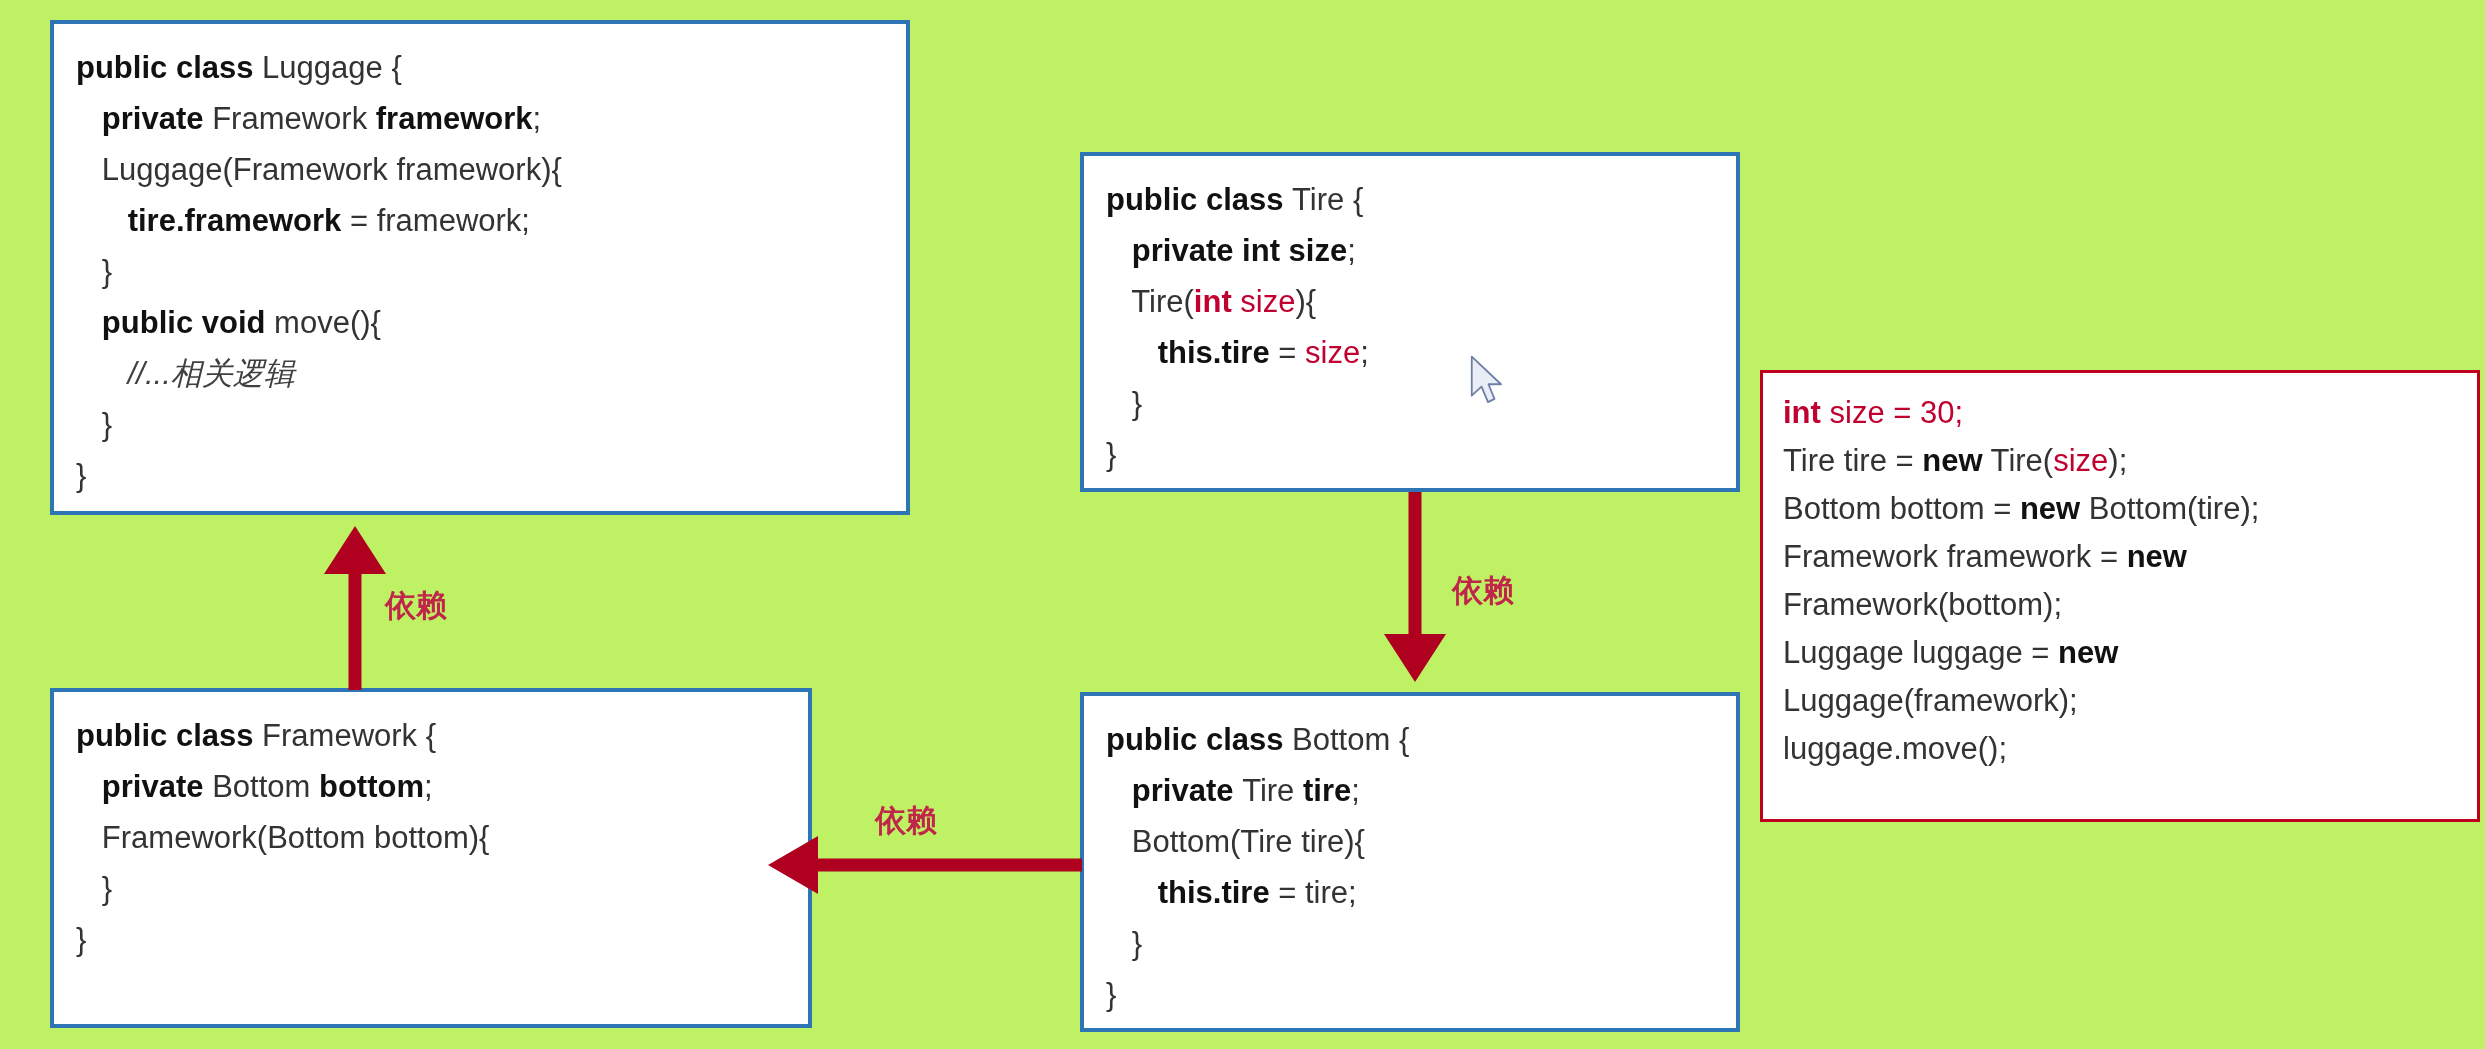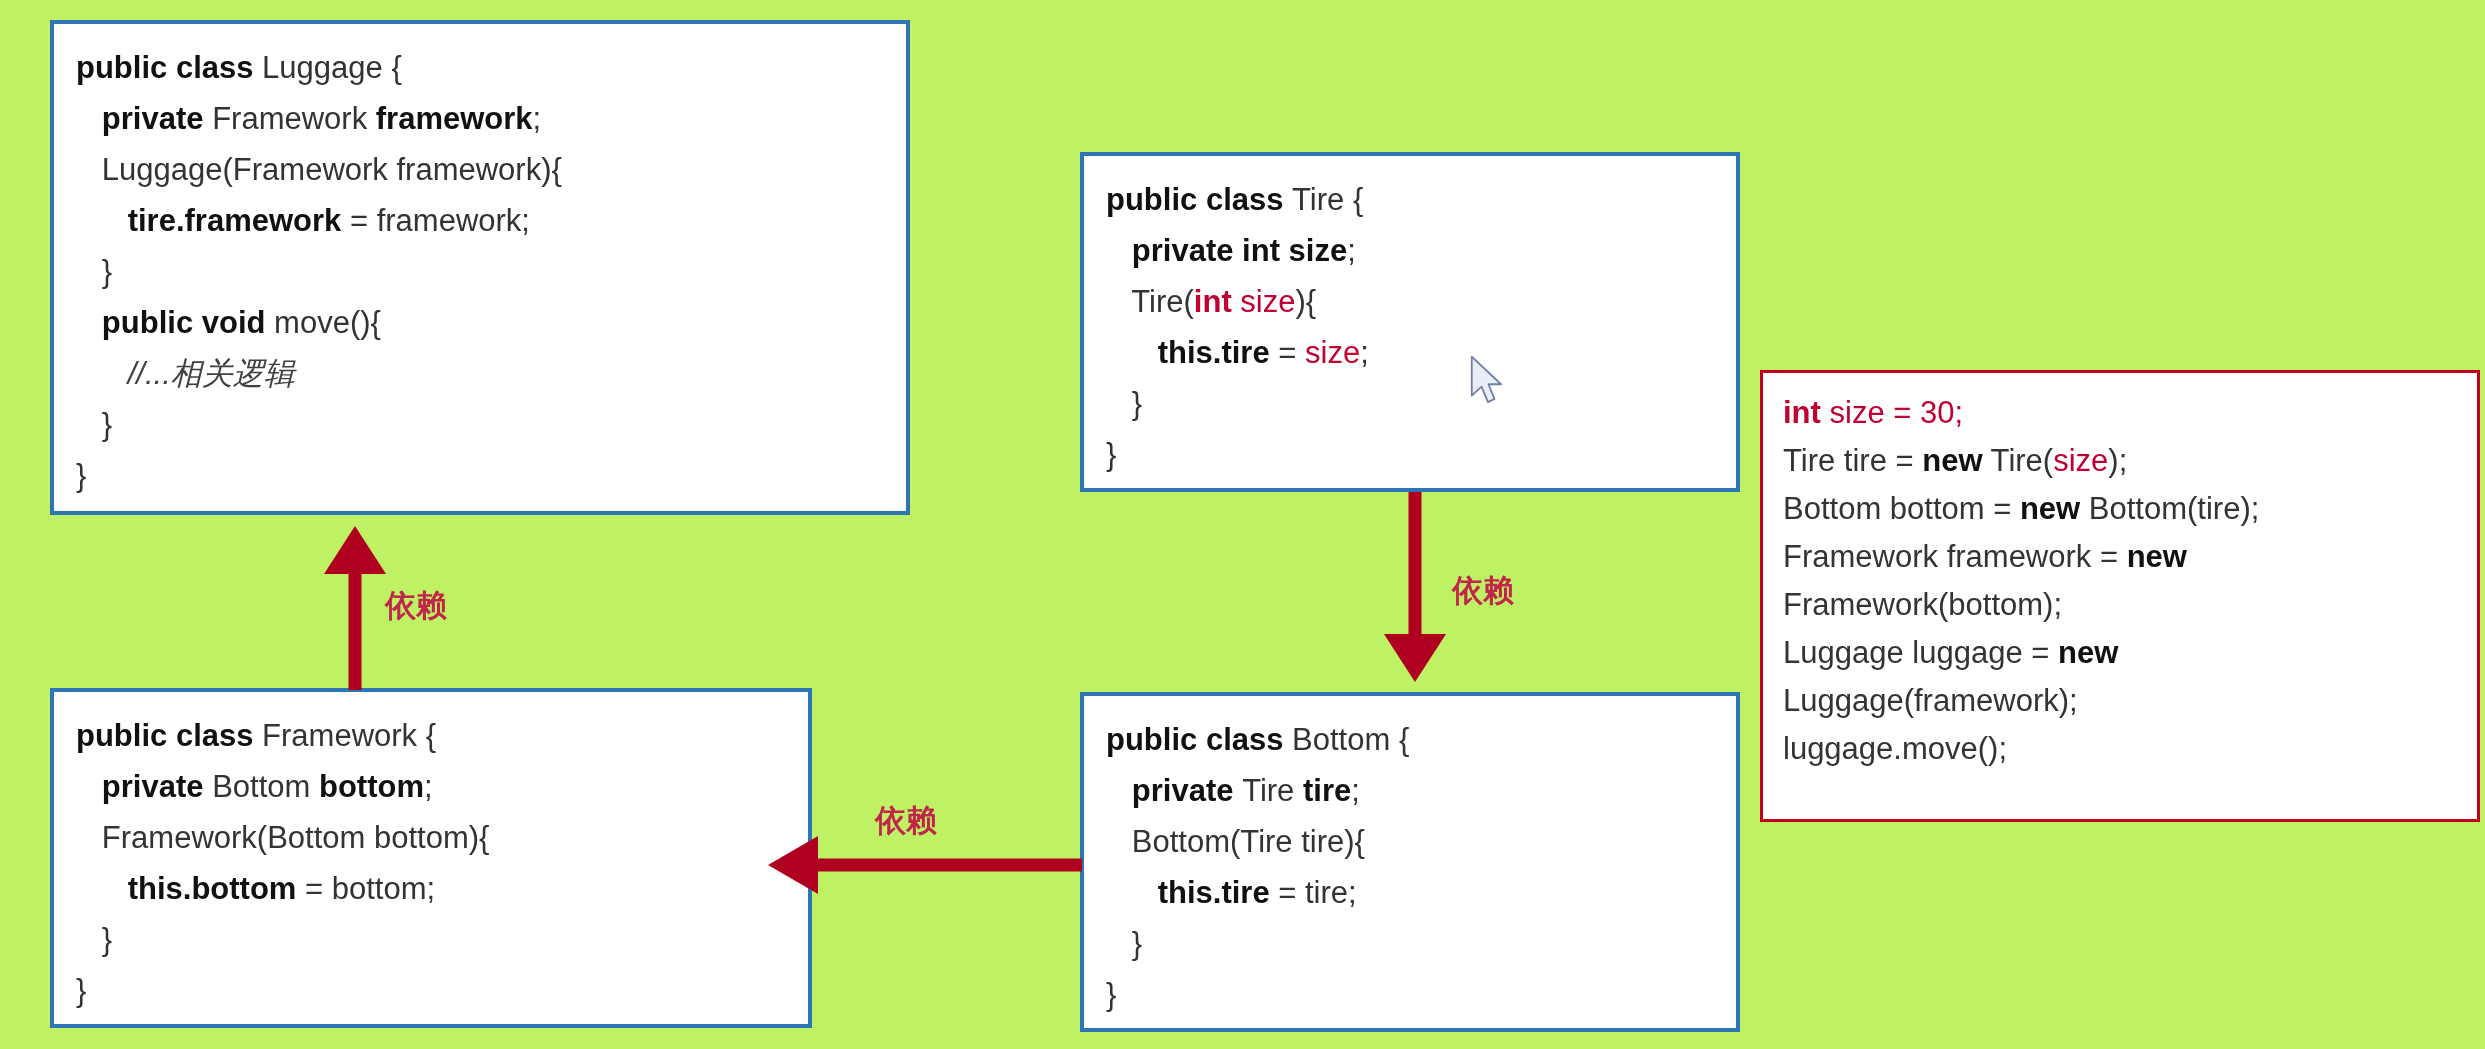--- a/index.html
+++ b/index.html
@@ -98,21 +98,20 @@
         <div class="code-line"><span class="nrm">   }</span></div>
         <div class="code-line"><span class="nrm">}</span></div>
       </div>
   </div>
 
   <div class="code-box" id="box-framework" style="left:50px; top:688px; width:762px; height:340px;">
     <div class="code-body">
         <div class="code-line"><span class="kw">public class </span><span class="nrm">Framework {</span></div>
         <div class="code-line"><span class="nrm">   </span><span class="kw">private </span><span class="nrm">Bottom </span><span class="kw">bottom</span><span class="nrm">;</span></div>
         <div class="code-line"><span class="nrm">   Framework(Bottom bottom){</span></div>
-        <div class="code-line"><span class="nrm">      </span><span class="kw">this.bottom</span><span class="nrm"> = bottom;</span></div>
         <div class="code-line"><span class="nrm">   }</span></div>
         <div class="code-line"><span class="nrm">}</span></div>
       </div>
   </div>
 
   <div class="code-box" id="box-bottom" style="left:1080px; top:668px; width:660px; height:340px;margin-top:24px;">
     <div class="code-body">
         <div class="code-line"><span class="kw">public class </span><span class="nrm">Bottom {</span></div>
         <div class="code-line"><span class="nrm">   </span><span class="kw">private </span><span class="nrm">Tire </span><span class="kw">tire</span><span class="nrm">;</span></div>
         <div class="code-line"><span class="nrm">   Bottom(Tire tire){</span></div>

